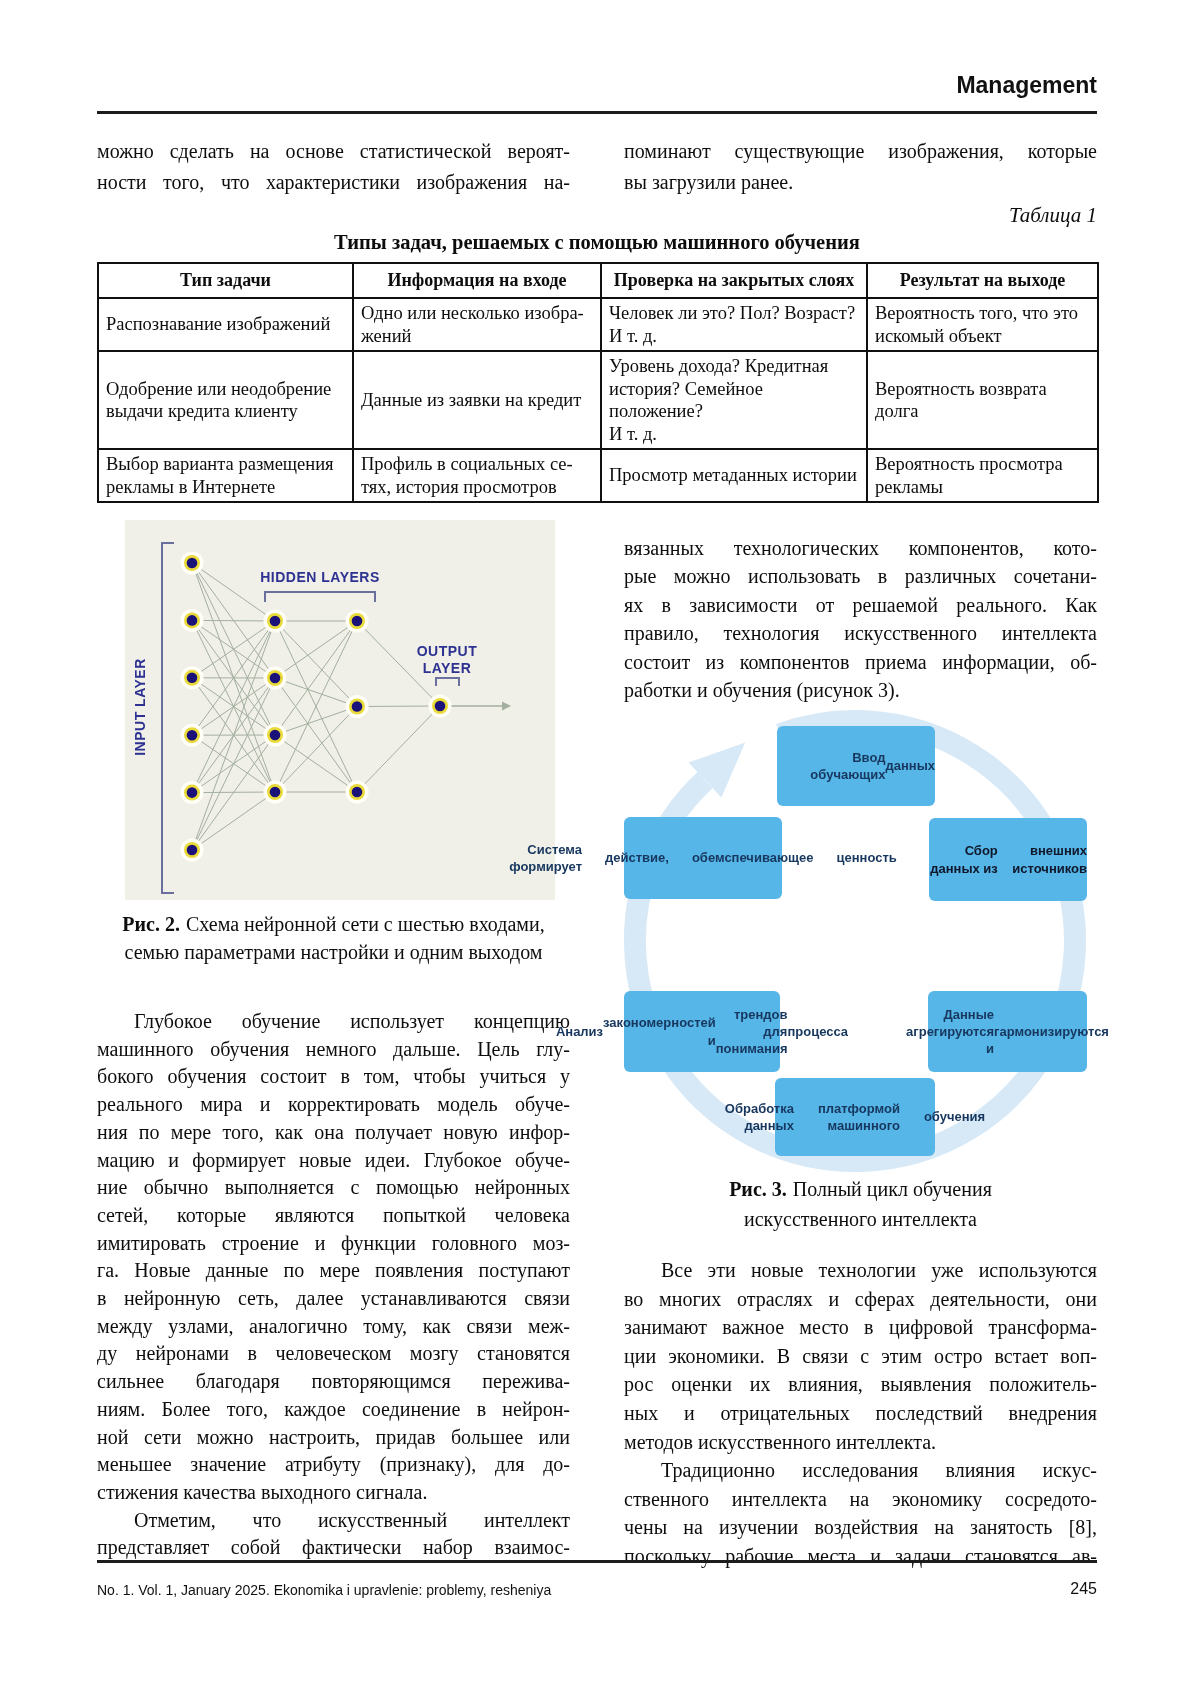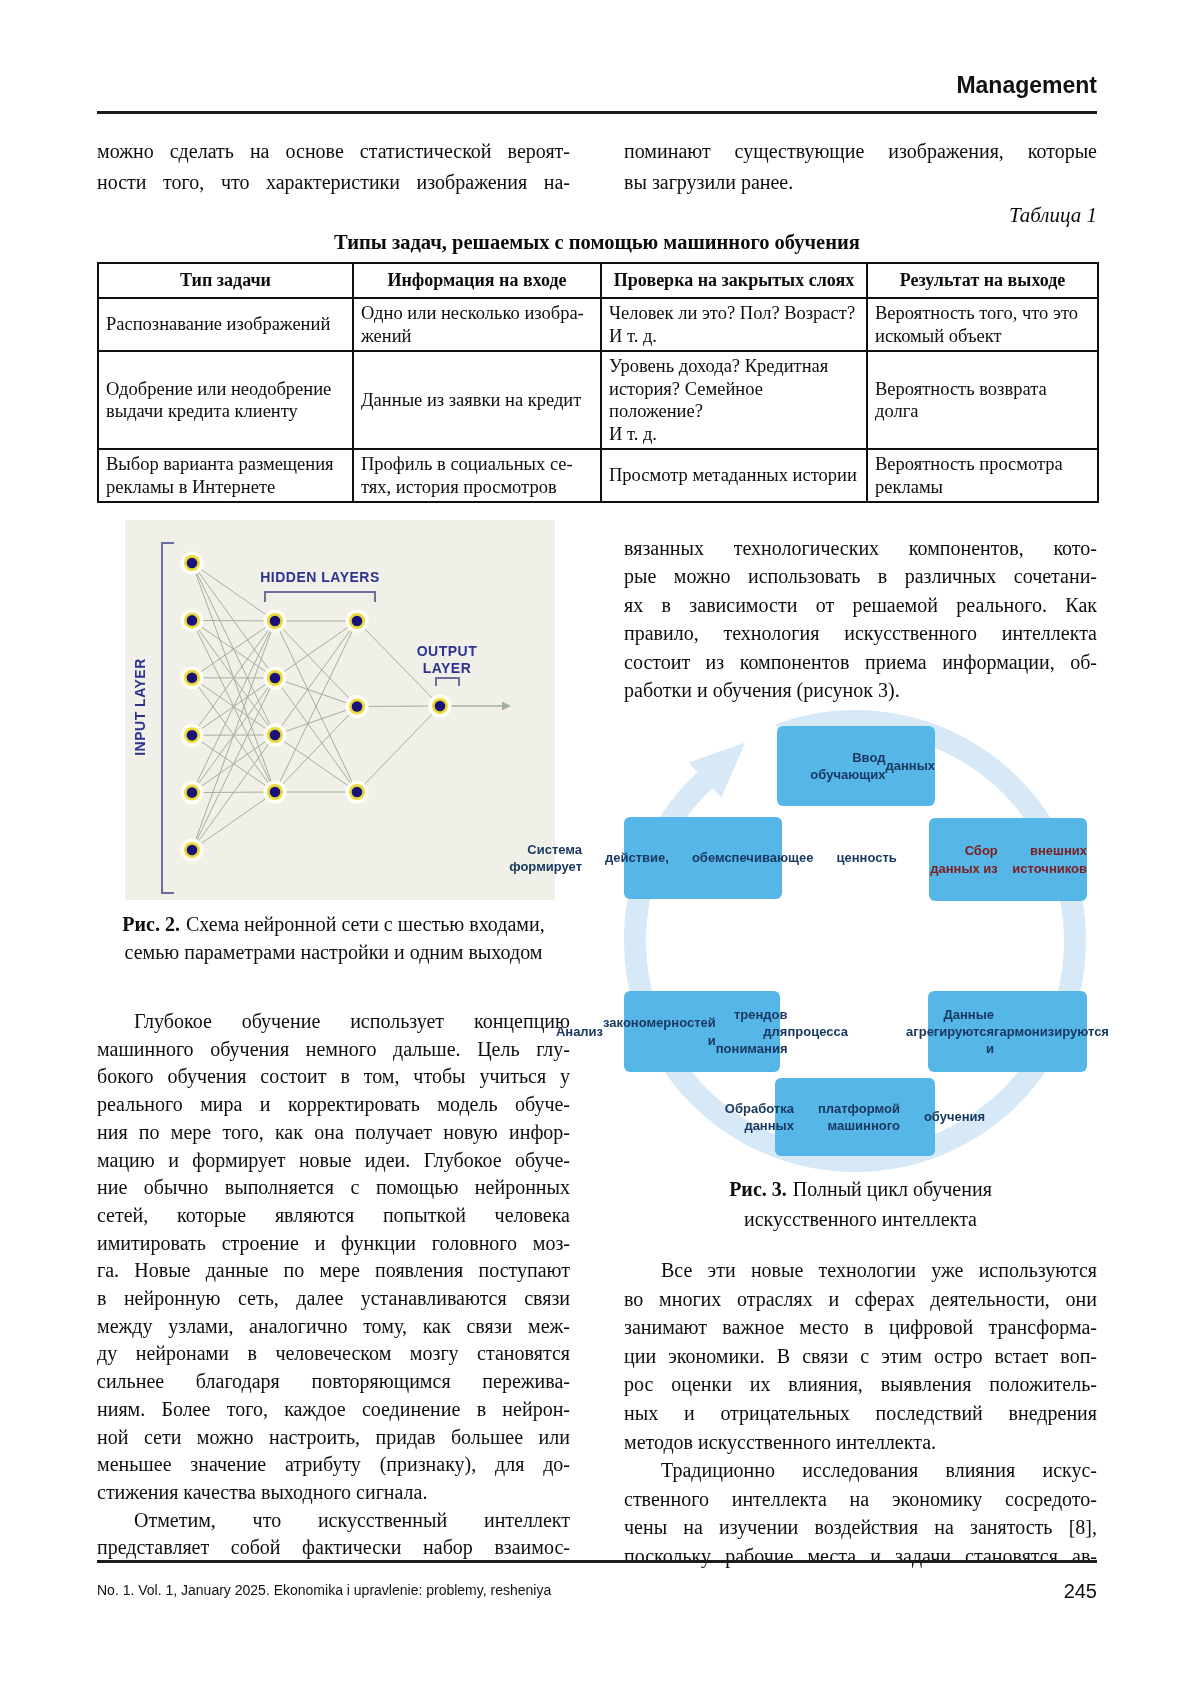--- a/index.html
+++ b/index.html
@@ -7,21 +7,21 @@
         font-family:"Liberation Serif",serif;color:#0d0d0d;overflow:hidden;padding-left:11px;}
   .abs{position:absolute;}
 
   
   .running-head{left:97px;top:72px;width:1000px;text-align:right;
     font-family:"Liberation Sans",sans-serif;font-weight:bold;font-size:23px;color:#111;}
   .rule{left:97px;width:1000px;height:3px;background:#1c1c1c;}
   #ruleTop{top:111px;} #ruleBottom{top:1560px;}
   .footer-info{left:97px;top:1582px;font-family:"Liberation Sans",sans-serif;font-size:14px;color:#101010;}
   .page-num{left:97px;top:1580px;width:1000px;text-align:right;
-    font-family:"Liberation Sans",sans-serif;font-size:20px;color:#101010;}
+    font-family:"Liberation Sans",sans-serif;font-size:16px;color:#101010;}
 
   
   .para-block{width:473px;font-size:20px;}
   .para-block .line{text-align:justify;text-align-last:justify;}
   .para-block .line.end{text-align-last:left;}
   .para-block .line.ind{text-indent:37px;}
   #introLeft{left:97px;top:136px;line-height:30.5px;}
   #introRight{left:624px;top:136px;line-height:30.5px;}
   #leftBody{left:97px;top:1008px;line-height:27.7px;}
   #rightP1{left:624px;top:534px;line-height:28.4px;}
@@ -254,21 +254,21 @@
 
   <div class="abs fig3" id="fig3">
     <svg width="545" height="475" viewBox="0 0 545 475">
       <path id="arcRing" fill="none" stroke-width="22" d="M209.8,34.3 A220,220 0 1 1 135,80.1" stroke="#d7e9f7"></path>
       <polygon id="arcHead" points="175.2,42.5 151.4,97.5 118.6,62.5" fill="#d7e9f7"></polygon>
     </svg>
   <div class="cbox" style="left: 207px; top: 26px; width: 158px; height: 80px; background: rgb(86, 182, 232); color: rgb(23, 55, 94);">
         <div>Ввод обучающих</div>
         <div>данных</div>
       </div>
-      <div class="cbox" style="left: 359px; top: 118px; width: 158px; height: 83px; background: rgb(86, 182, 232); color: #7f1d1d;">
+      <div class="cbox" style="left: 359px; top: 118px; width: 158px; height: 83px; background: rgb(86, 182, 232); color: #0f172a;">
         <div>Сбор данных из</div>
         <div>внешних источников</div>
       </div>
       <div class="cbox" style="left: 358px; top: 291px; width: 159px; height: 81px; background: rgb(86, 182, 232); color: rgb(23, 55, 94);">
         <div>Данные агрегируются и</div>
         <div>гармонизируются</div>
       </div>
       <div class="cbox" style="left: 205px; top: 378px; width: 160px; height: 78px; background: rgb(86, 182, 232); color: rgb(23, 55, 94); gap: 24px;">
         <div>Обработка данных</div>
         <div>платформой машинного</div>

